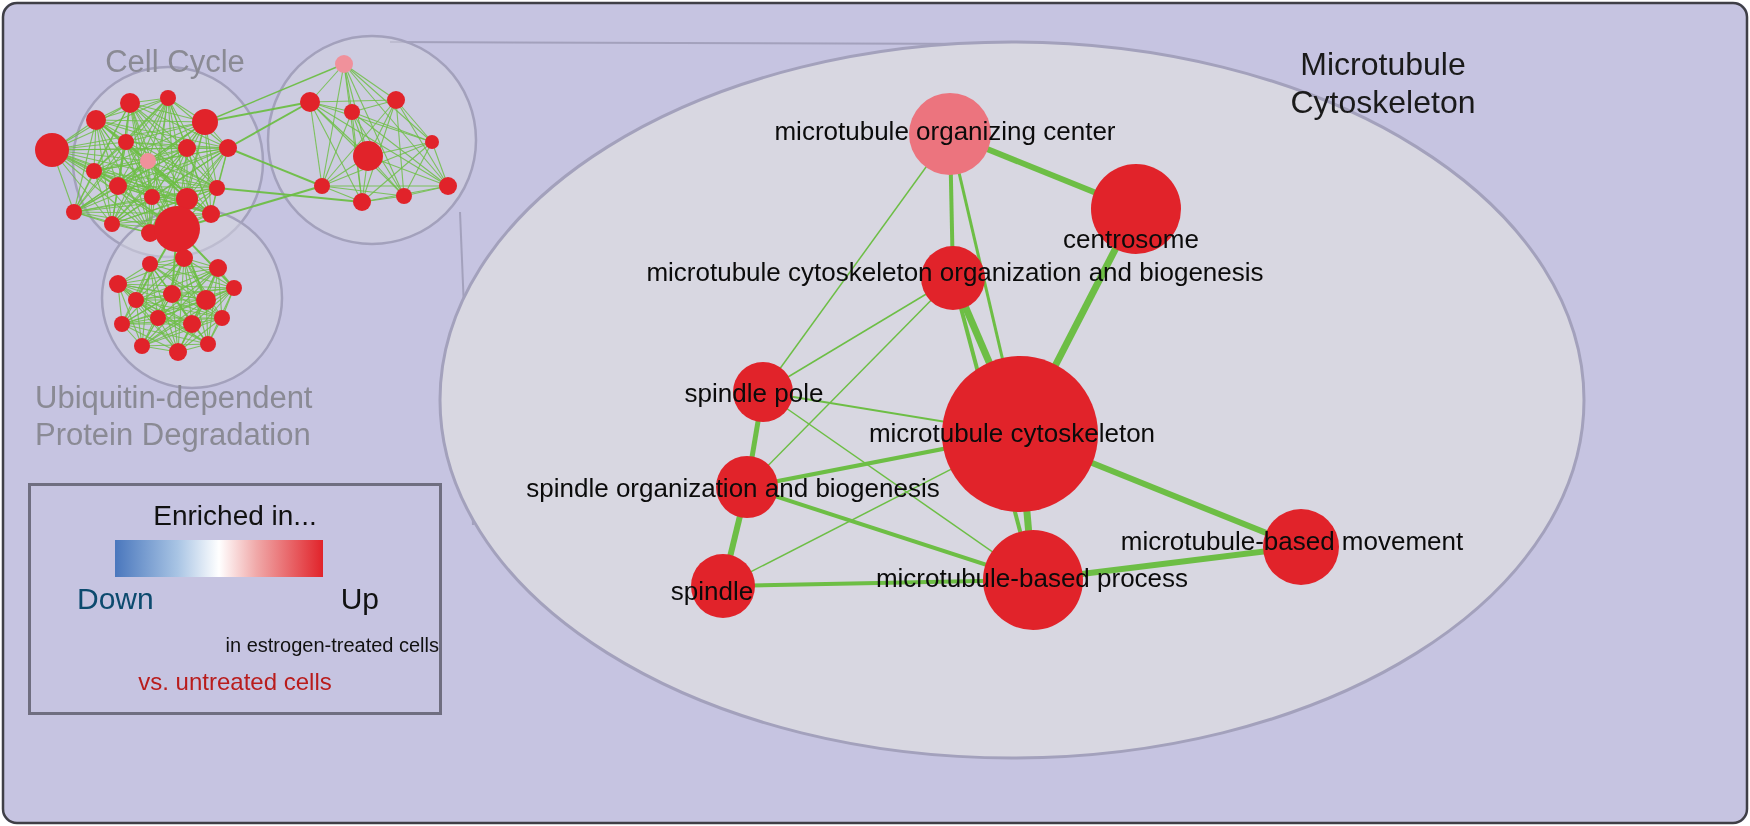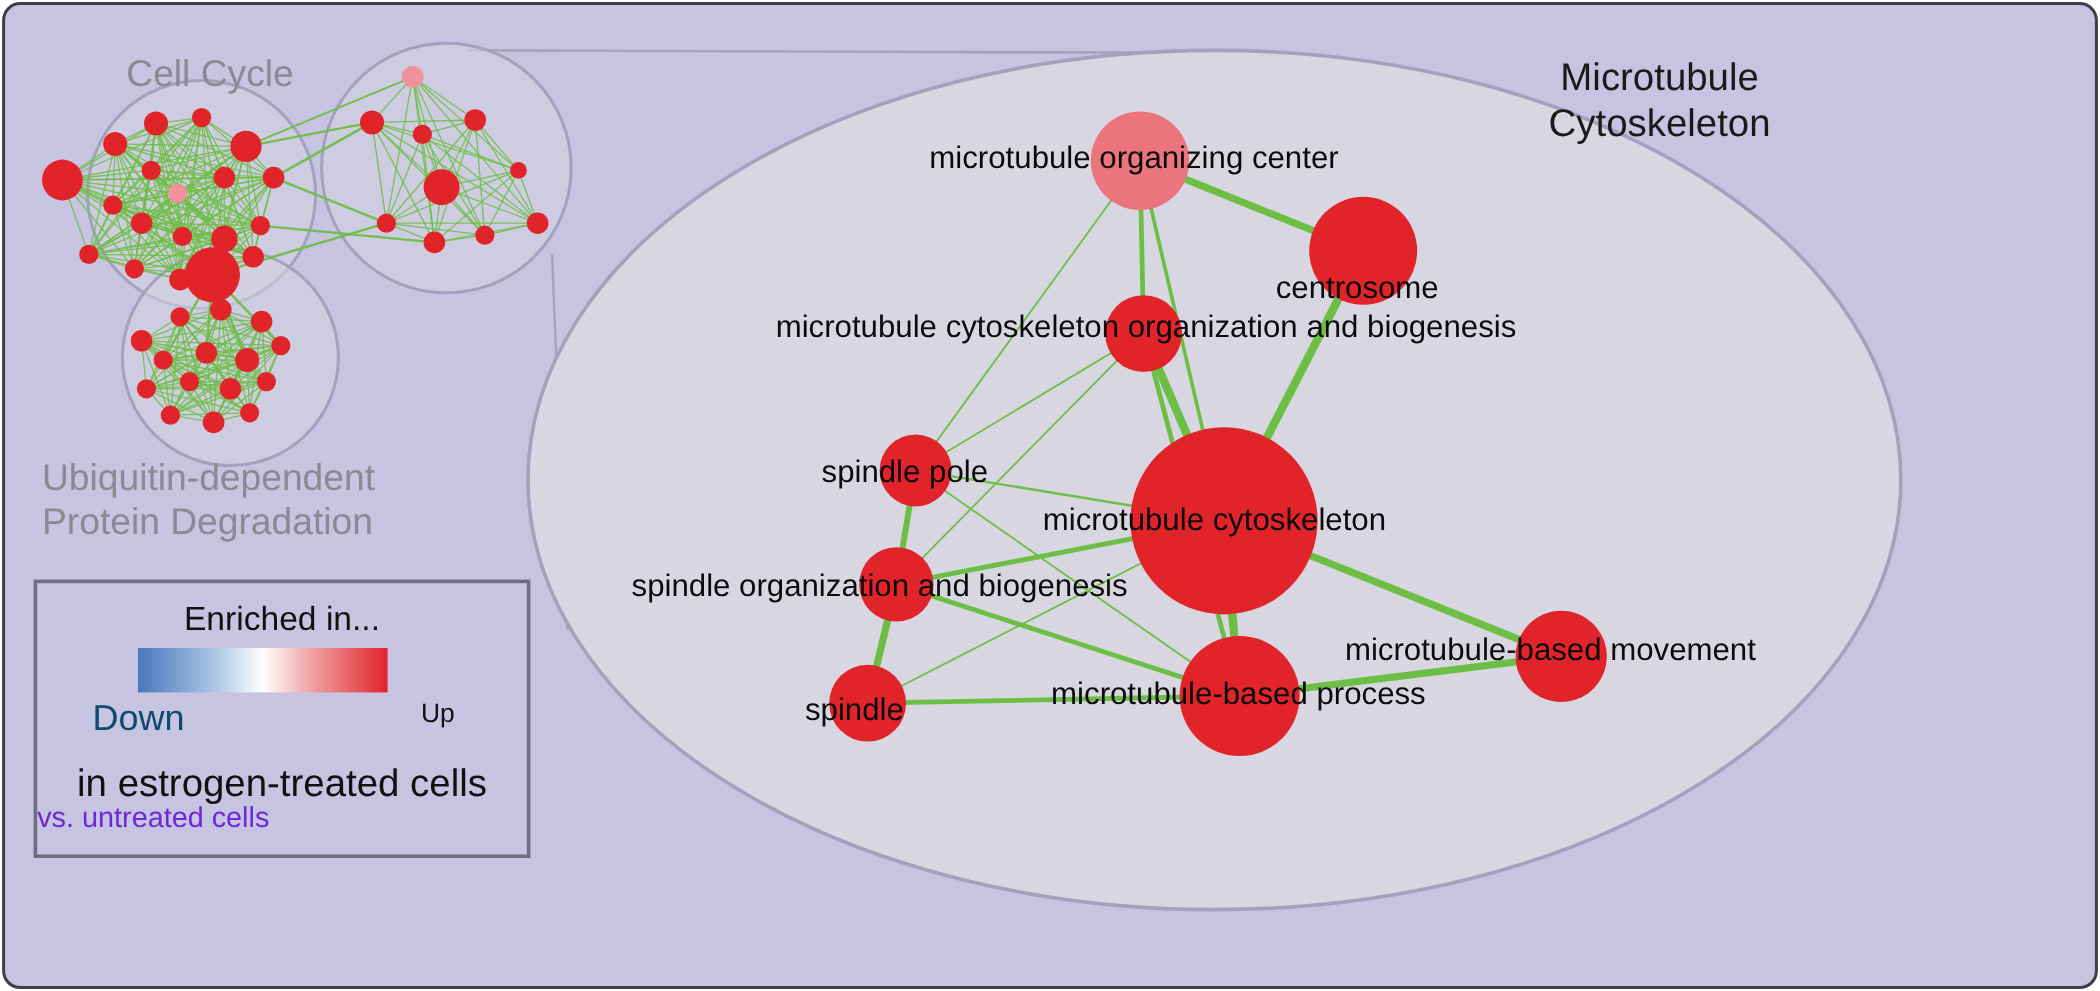--- a/index.html
+++ b/index.html
@@ -9,23 +9,23 @@
   .gray-label{font-size:31px;fill:#8a8a94;}
   .black-title{font-size:32px;fill:#1a1a1a;}
   .legend{
     position:absolute;left:28px;top:483px;width:414px;height:232px;
     background:#c6c4e1;border:3px solid #6f6e80;box-sizing:border-box;
   }
   .legend-title{position:absolute;top:14px;left:0;width:100%;text-align:center;font-size:28px;color:#111;}
   .legend-bar{position:absolute;left:84px;top:54px;width:208px;height:37px;
     background:linear-gradient(90deg,#4a77bd 0%,#a8c4e4 30%,#ffffff 50%,#f0a9a9 68%,#e1232a 100%);}
   .legend-down{position:absolute;left:46px;top:96px;font-size:30px;color:#0c4a6e;}
-  .legend-up{position:absolute;right:60px;top:96px;font-size:22px;color:#111;}
-  .legend-cap1{position:absolute;top:148px;left:0;width:100%;text-align:center;font-size:32px;color:#111;}
-  .legend-cap2{position:absolute;top:182px;left:0;width:100%;font-size:24px;color:#6d28d9;}
+  .legend-up{position:absolute;right:60px;top:96px;font-size:30px;color:#111;}
+  .legend-cap1{position:absolute;top:148px;left:0;width:100%;text-align:right;font-size:20px;color:#111;}
+  .legend-cap2{position:absolute;top:182px;left:0;width:100%;text-align:center;font-size:24px;color:#b91c1c;}
 </style>
 </head>
 <body>
 
 <div class="stage">
   <svg width="1750" height="826" viewBox="0 0 1750 826">
     <rect x="2" y="2" width="1746" height="822" rx="14" fill="#c6c4e1"></rect>
 
     <g id="callout-layer">
         <line x1="390" y1="42" x2="1000" y2="44" stroke="#a3a1bc" stroke-width="2"></line>

